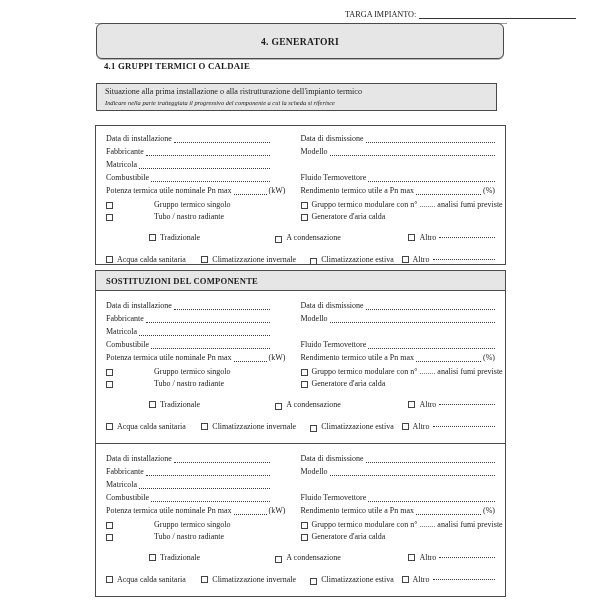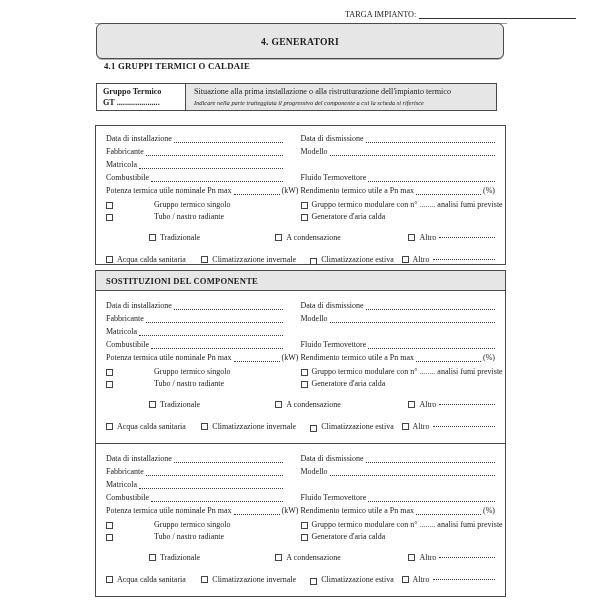--- a/index.html
+++ b/index.html
@@ -37,37 +37,37 @@
     border:1px solid var(--border); display:flex; flex-direction:column; }
   .sost-header { height:20px; background:var(--shade); border-bottom:1px solid var(--border);
     display:flex; align-items:center; padding-left:10px; font-weight:bold; font-size:8.6px;
     flex:0 0 auto; letter-spacing:.2px;font-family:Liberation Serif, serif; }
   .block { padding:5px 10px 0 10px; font-size:8px; }
   .bigbox .block { flex:1; padding-top:7px; }
   .block-divider { border-top:1px solid var(--border); flex:0 0 auto; }
   
   .frow { display:flex; height:13px; align-items:flex-end; }
   .fcol { display:flex; align-items:flex-end; min-width:0; }
-  .fcol.l { width:50%; padding-right:2px; }
+  .fcol.l { width:50%; padding-right:15px; }
   .fcol.r { flex:1; }
   .flabel { white-space:nowrap; line-height:10px; padding-right:2px; }
   .leader { flex:1 1 auto; border-bottom:1px dotted #3a3a3a; margin-bottom:1.5px; min-width:8px; }
   .leader.trim { margin-right:16px; }
   .unit { white-space:nowrap; line-height:10px; padding-left:2px; }
   
   .checks { margin-top:3px; }
   .crow { display:flex; align-items:center; height:12px; }
   .crow.r3, .crow.r4 { height:13px; }
   .crow.r3 { margin-top:8px;padding-left:43px; }
   .crow.r4 { margin-top:9px; }
   .ci { display:flex; align-items:center; line-height:10px; min-width:0; }
   .r12 .ci:nth-child(1) { width:50%;gap:37px; }
   .r12 .ci:nth-child(2) { flex:1; }
   .r3 .ci:nth-child(1) { width:36.5%; }
-  .r3 .ci:nth-child(2) { width:38.5%; }
+  .r3 .ci:nth-child(2) { width:38.5%;align-items:flex-end; }
   .r3 .ci:nth-child(3) { flex:1; }
   .r4 .ci:nth-child(1) { width:24.5%; }
   .r4 .ci:nth-child(2) { width:28%; }
   .r4 .ci:nth-child(3) { width:23.5%;align-items:flex-end; }
   .r4 .ci:nth-child(4) { flex:1; }
   .cb { width:7px; height:7px; border:1px solid #444; background:#fff;
     display:inline-block; margin-right:4px; flex:0 0 auto; }
   .clabel { white-space:nowrap; }
   .ci .leader { margin-left:3px; margin-bottom:1px; }
 </style>
@@ -80,24 +80,20 @@
 </div>
 
 <div class="title-rule"></div>
 <div class="title-bar">
   <span>4. GENERATORI</span>
 </div>
 
 <div class="sec41">4.1  GRUPPI TERMICI O CALDAIE</div>
 
 <div class="gt-header">
-  <div class="gt-left">
-    <div>Gruppo Termico</div>
-    <div>GT .....................</div>
-  </div>
   <div class="gt-right">
     <div class="l1">Situazione alla prima installazione o alla ristrutturazione dell'impianto termico</div>
     <div class="l2">Indicare nella parte tratteggiata il progressivo del componente a cui la scheda si riferisce</div>
   </div>
 </div>
 
 <div class="box1">
   <div class="block">
     <div class="frow">
       <div class="fcol l">

